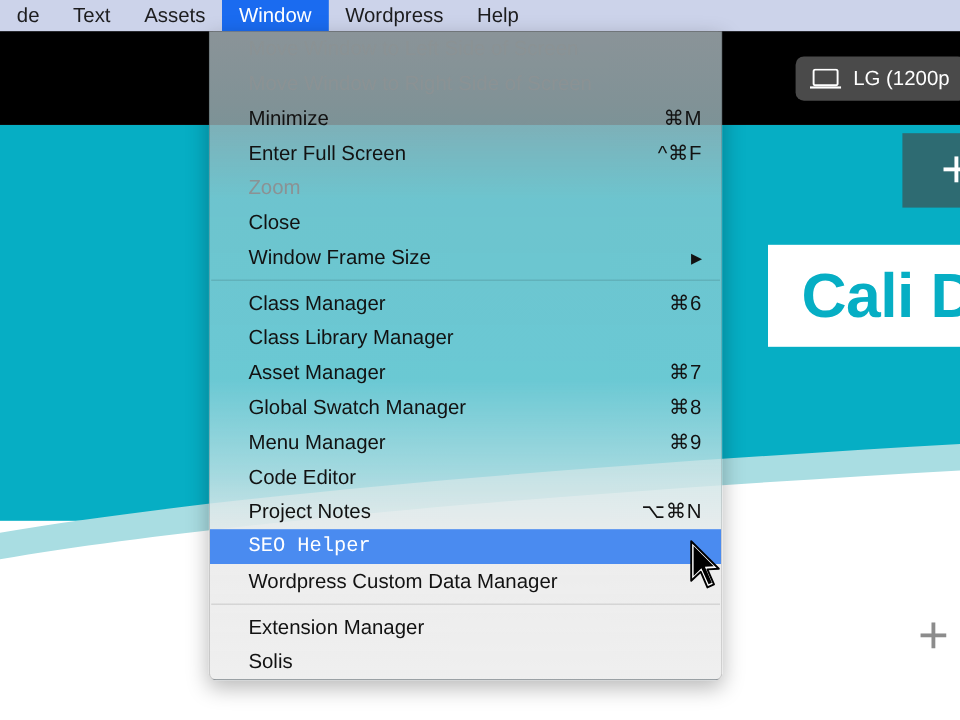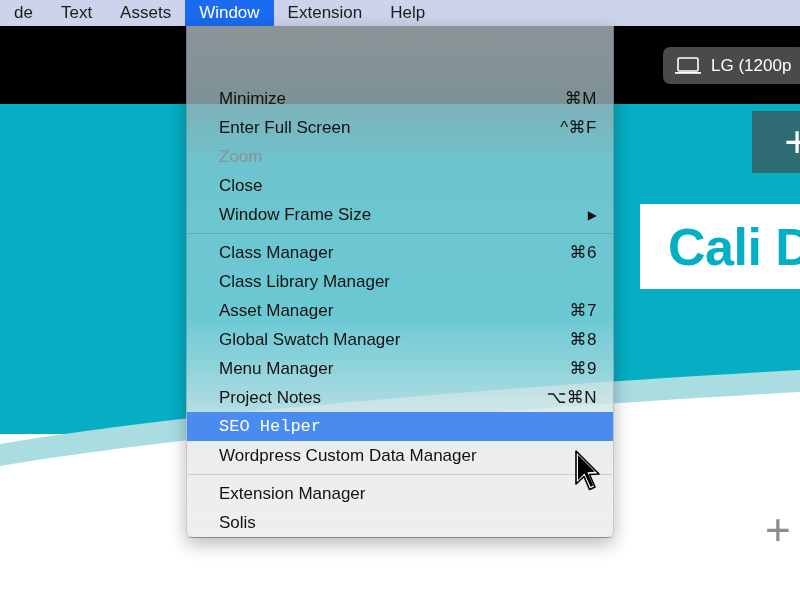--- a/index.html
+++ b/index.html
@@ -71,21 +71,21 @@
     z-index:40;
   }
   .menubar-item {
     display:flex; align-items:center; padding:0 14px;
     white-space:nowrap;
   }
   .menubar-item.active { background:#1a6bf0; color:#fff; }
 
   
   .menu {
-    position:absolute; left:186px; top:26px;
+    position:absolute; left:174px; top:26px;
     width:428px;
     z-index:50;
     border-radius:0 0 6px 6px;
     border:1px solid rgba(0,0,0,0.16);
     border-top:none;
     box-shadow:0 6px 18px rgba(0,0,0,0.28);
     overflow:hidden;
     font-size:17px;
     background:
       linear-gradient(to bottom,
@@ -173,21 +173,21 @@
   <div class="menubar-item">
     <span>Text</span>
   </div>
   <div class="menubar-item">
     <span>Assets</span>
   </div>
   <div class="menubar-item active">
     <span>Window</span>
   </div>
   <div class="menubar-item">
-    <span>Extension</span>
+    <span>Wordpress</span>
   </div>
   <div class="menubar-item">
     <span>Help</span>
   </div>
 </div>
 
 <div class="menu" id="window-menu">
     <div class="menu-item disabled">
       <span class="label">Move Window to Left Side of Screen</span>
     </div>
@@ -224,20 +224,23 @@
       <span class="label">Asset Manager</span>
       <span class="shortcut">⌘7</span>
     </div>
     <div class="menu-item">
       <span class="label">Global Swatch Manager</span>
       <span class="shortcut">⌘8</span>
     </div>
     <div class="menu-item">
       <span class="label">Menu Manager</span>
       <span class="shortcut">⌘9</span>
+    </div>
+    <div class="menu-item">
+      <span class="label">Code Editor</span>
     </div>
     <div class="menu-item">
       <span class="label">Project Notes</span>
       <span class="shortcut">⌥⌘N</span>
     </div>
     <div class="menu-item selected">
       <span class="label">SEO Helper</span>
     </div>
     <div class="menu-item">
       <span class="label">Wordpress Custom Data Manager</span>

